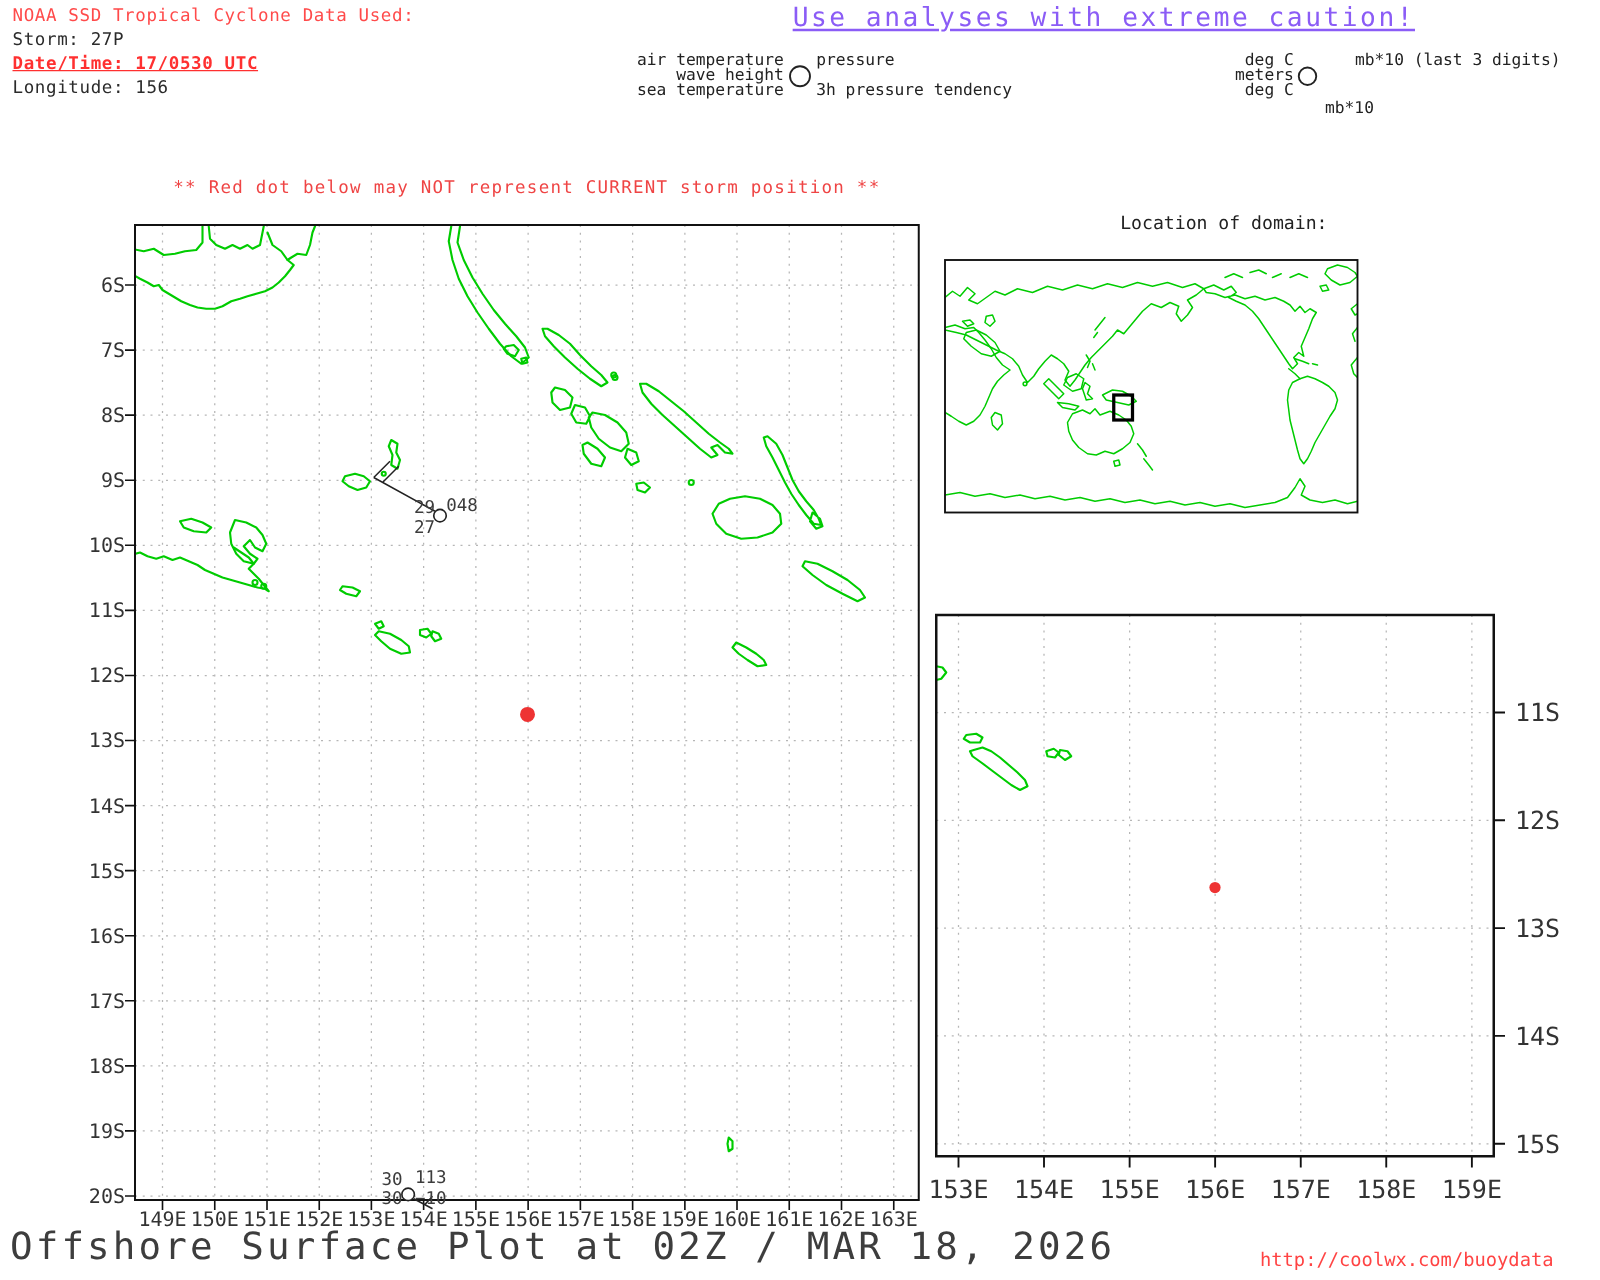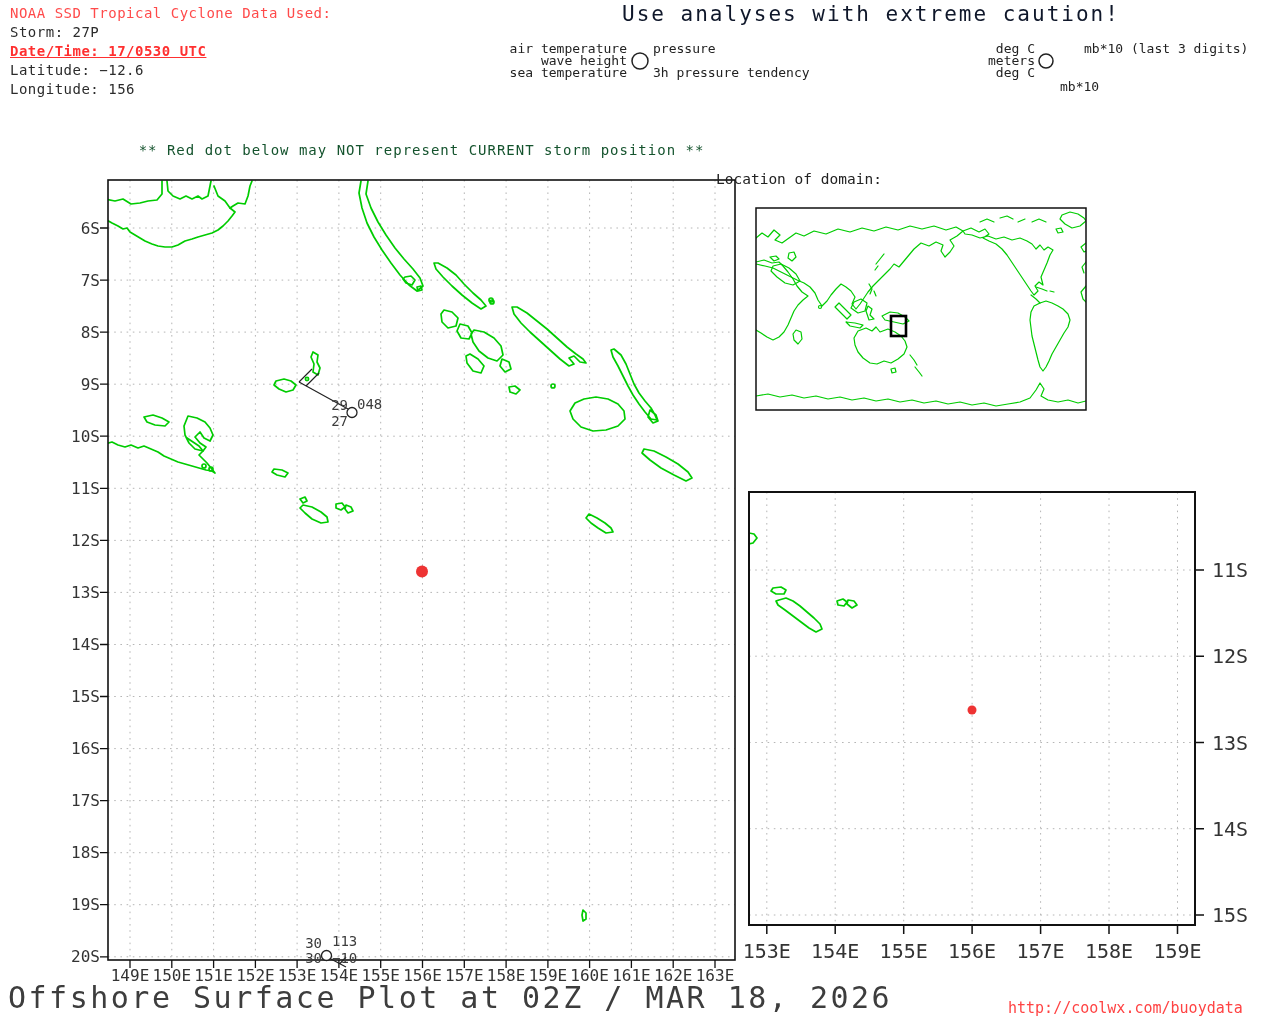--- a/index.html
+++ b/index.html
@@ -3,27 +3,27 @@
 <meta charset="utf-8">
 <style>
   html,body{margin:0;padding:0;background:#ffffff;}
   body{width:1280px;height:1024px;position:relative;overflow:hidden;
        font-family:"DejaVu Sans Mono","Liberation Mono",monospace;}
   .abs{position:absolute;}
   #canvas{position:absolute;left:0;top:0;}
   .info-line{font-size:14px;line-height:19px;color:#2b2b2b;letter-spacing:.5px;white-space:pre;}
   .red{color:#ff4a4a;}
   .red-bold{color:#ff3030;font-weight:bold;text-decoration:underline;}
-  #caution{left:622px;top:2px;width:510px;text-align:left;font-size:21px;
-           letter-spacing:2px;color:#0f172a;white-space:nowrap;}
+  #caution{left:622px;top:2px;width:510px;text-align:right;font-size:21px;
+           letter-spacing:2px;color:#8b5cf6;white-space:nowrap;text-decoration:underline;}
   .lg{font-size:13px;color:#222;white-space:nowrap;}
   .lg-r{text-align:right;}
   #warning{left:108px;top:142px;width:627px;text-align:center;font-size:14px;
-           color:#14532d;letter-spacing:1px;}
-  #domain-title{left:716px;top:171px;width:330px;text-align:left;font-size:14.5px;color:#222;}
+           color:#ef4444;letter-spacing:1px;}
+  #domain-title{left:732px;top:171px;width:330px;text-align:right;font-size:14.5px;color:#222;}
   #footer-title{left:8px;top:960px;font-size:30px;color:#3d3d3d;letter-spacing:2.5px;white-space:nowrap;margin-top:20px;}
   #footer-url{left:1008px;top:999px;font-size:15px;color:#ff4343;white-space:nowrap;}
   svg text{font-family:"DejaVu Sans Mono","Liberation Mono",monospace;}
   .axlab{font-size:16px;fill:#333;}
   .axlab2{font-size:20px;fill:#333;}
   .stn{font-size:14px;fill:#3c3c3c;}
 </style>
 </head>
 <body>
 
@@ -202,21 +202,20 @@
   </g>
 
   <circle cx="640" cy="61" r="8" fill="none" stroke="#222" stroke-width="1.5"></circle>
   <circle cx="1046" cy="61" r="7" fill="none" stroke="#222" stroke-width="1.5"></circle>
 </svg>
 
 <div class="abs" style="left:10px;top:4px;">
   <div class="info-line red">NOAA SSD Tropical Cyclone Data Used:</div>
   <div class="info-line">Storm: 27P</div>
   <div class="info-line red-bold">Date/Time: 17/0530 UTC</div>
-  <div class="info-line">Latitude: −12.6</div>
   <div class="info-line">Longitude: 156</div>
 </div>
 
 <div class="abs" id="caution">Use analyses with extreme caution!</div>
 
 <div>
   <div class="abs lg lg-r" style="left:460px;top:41px;width:167px;">air temperature</div>
   <div class="abs lg lg-r" style="left:460px;top:53px;width:167px;">wave height</div>
   <div class="abs lg lg-r" style="left:460px;top:65px;width:167px;">sea temperature</div>
   <div class="abs lg" style="left:653px;top:41px;">pressure</div>

